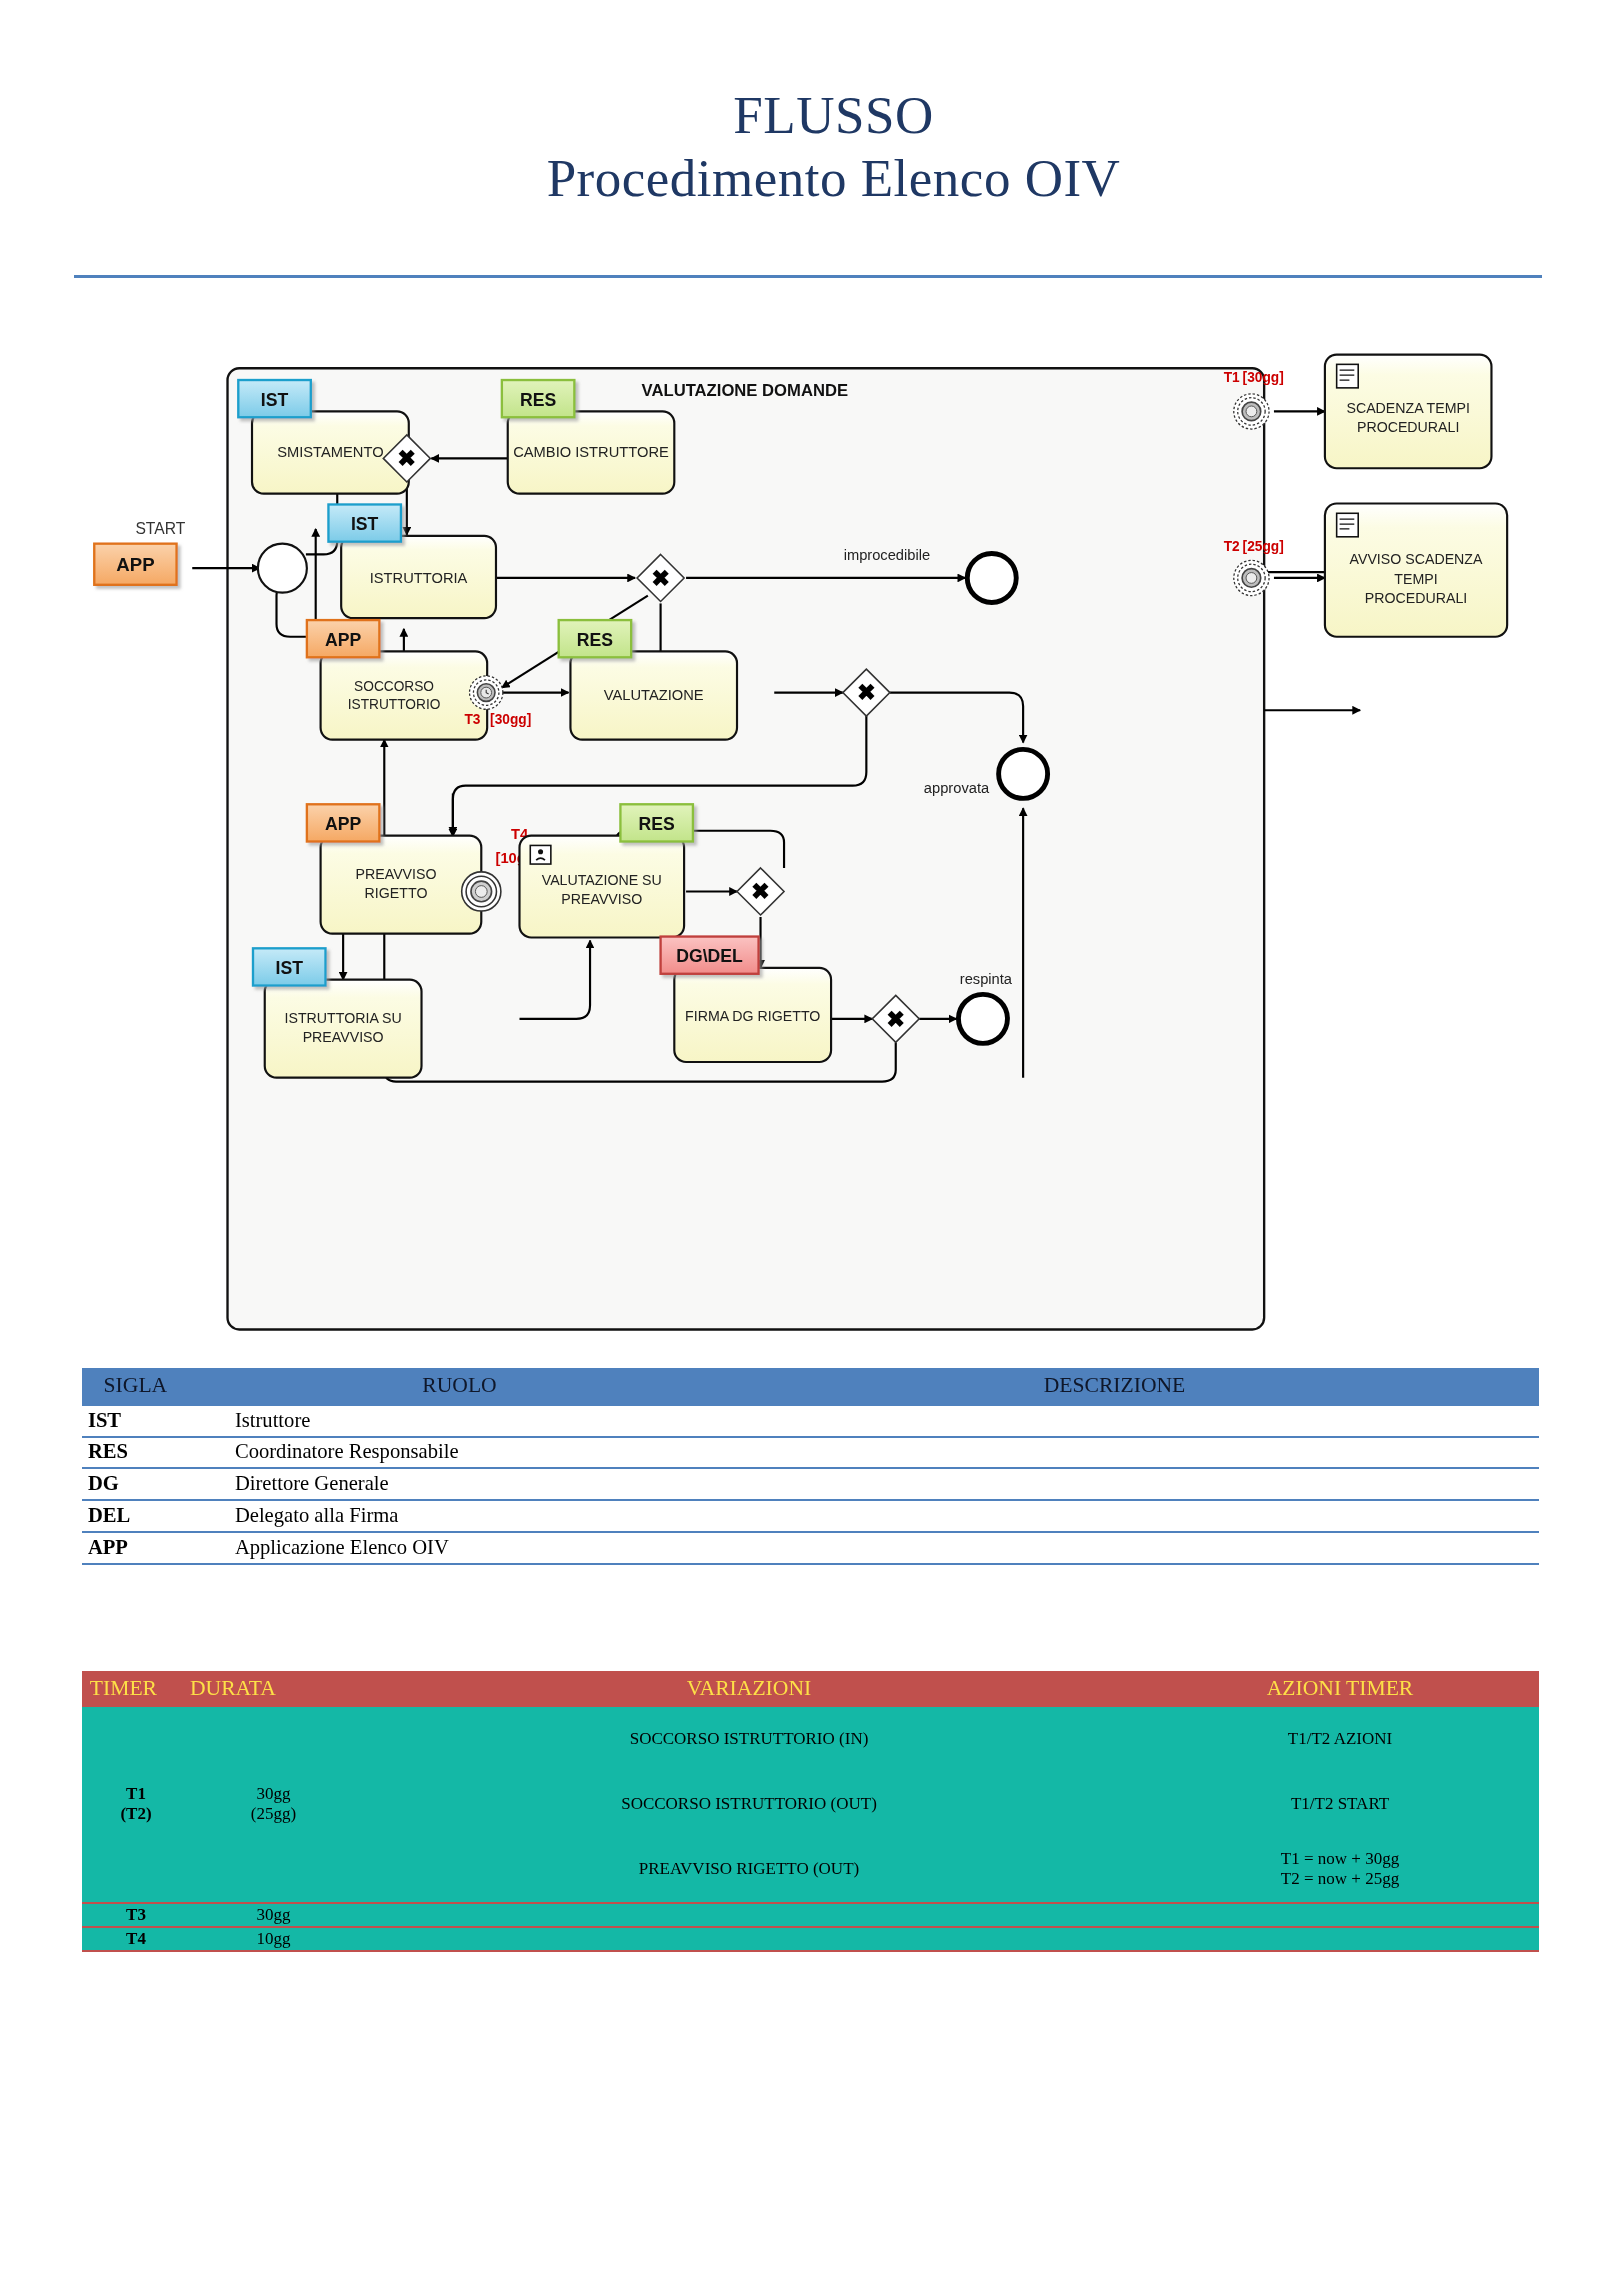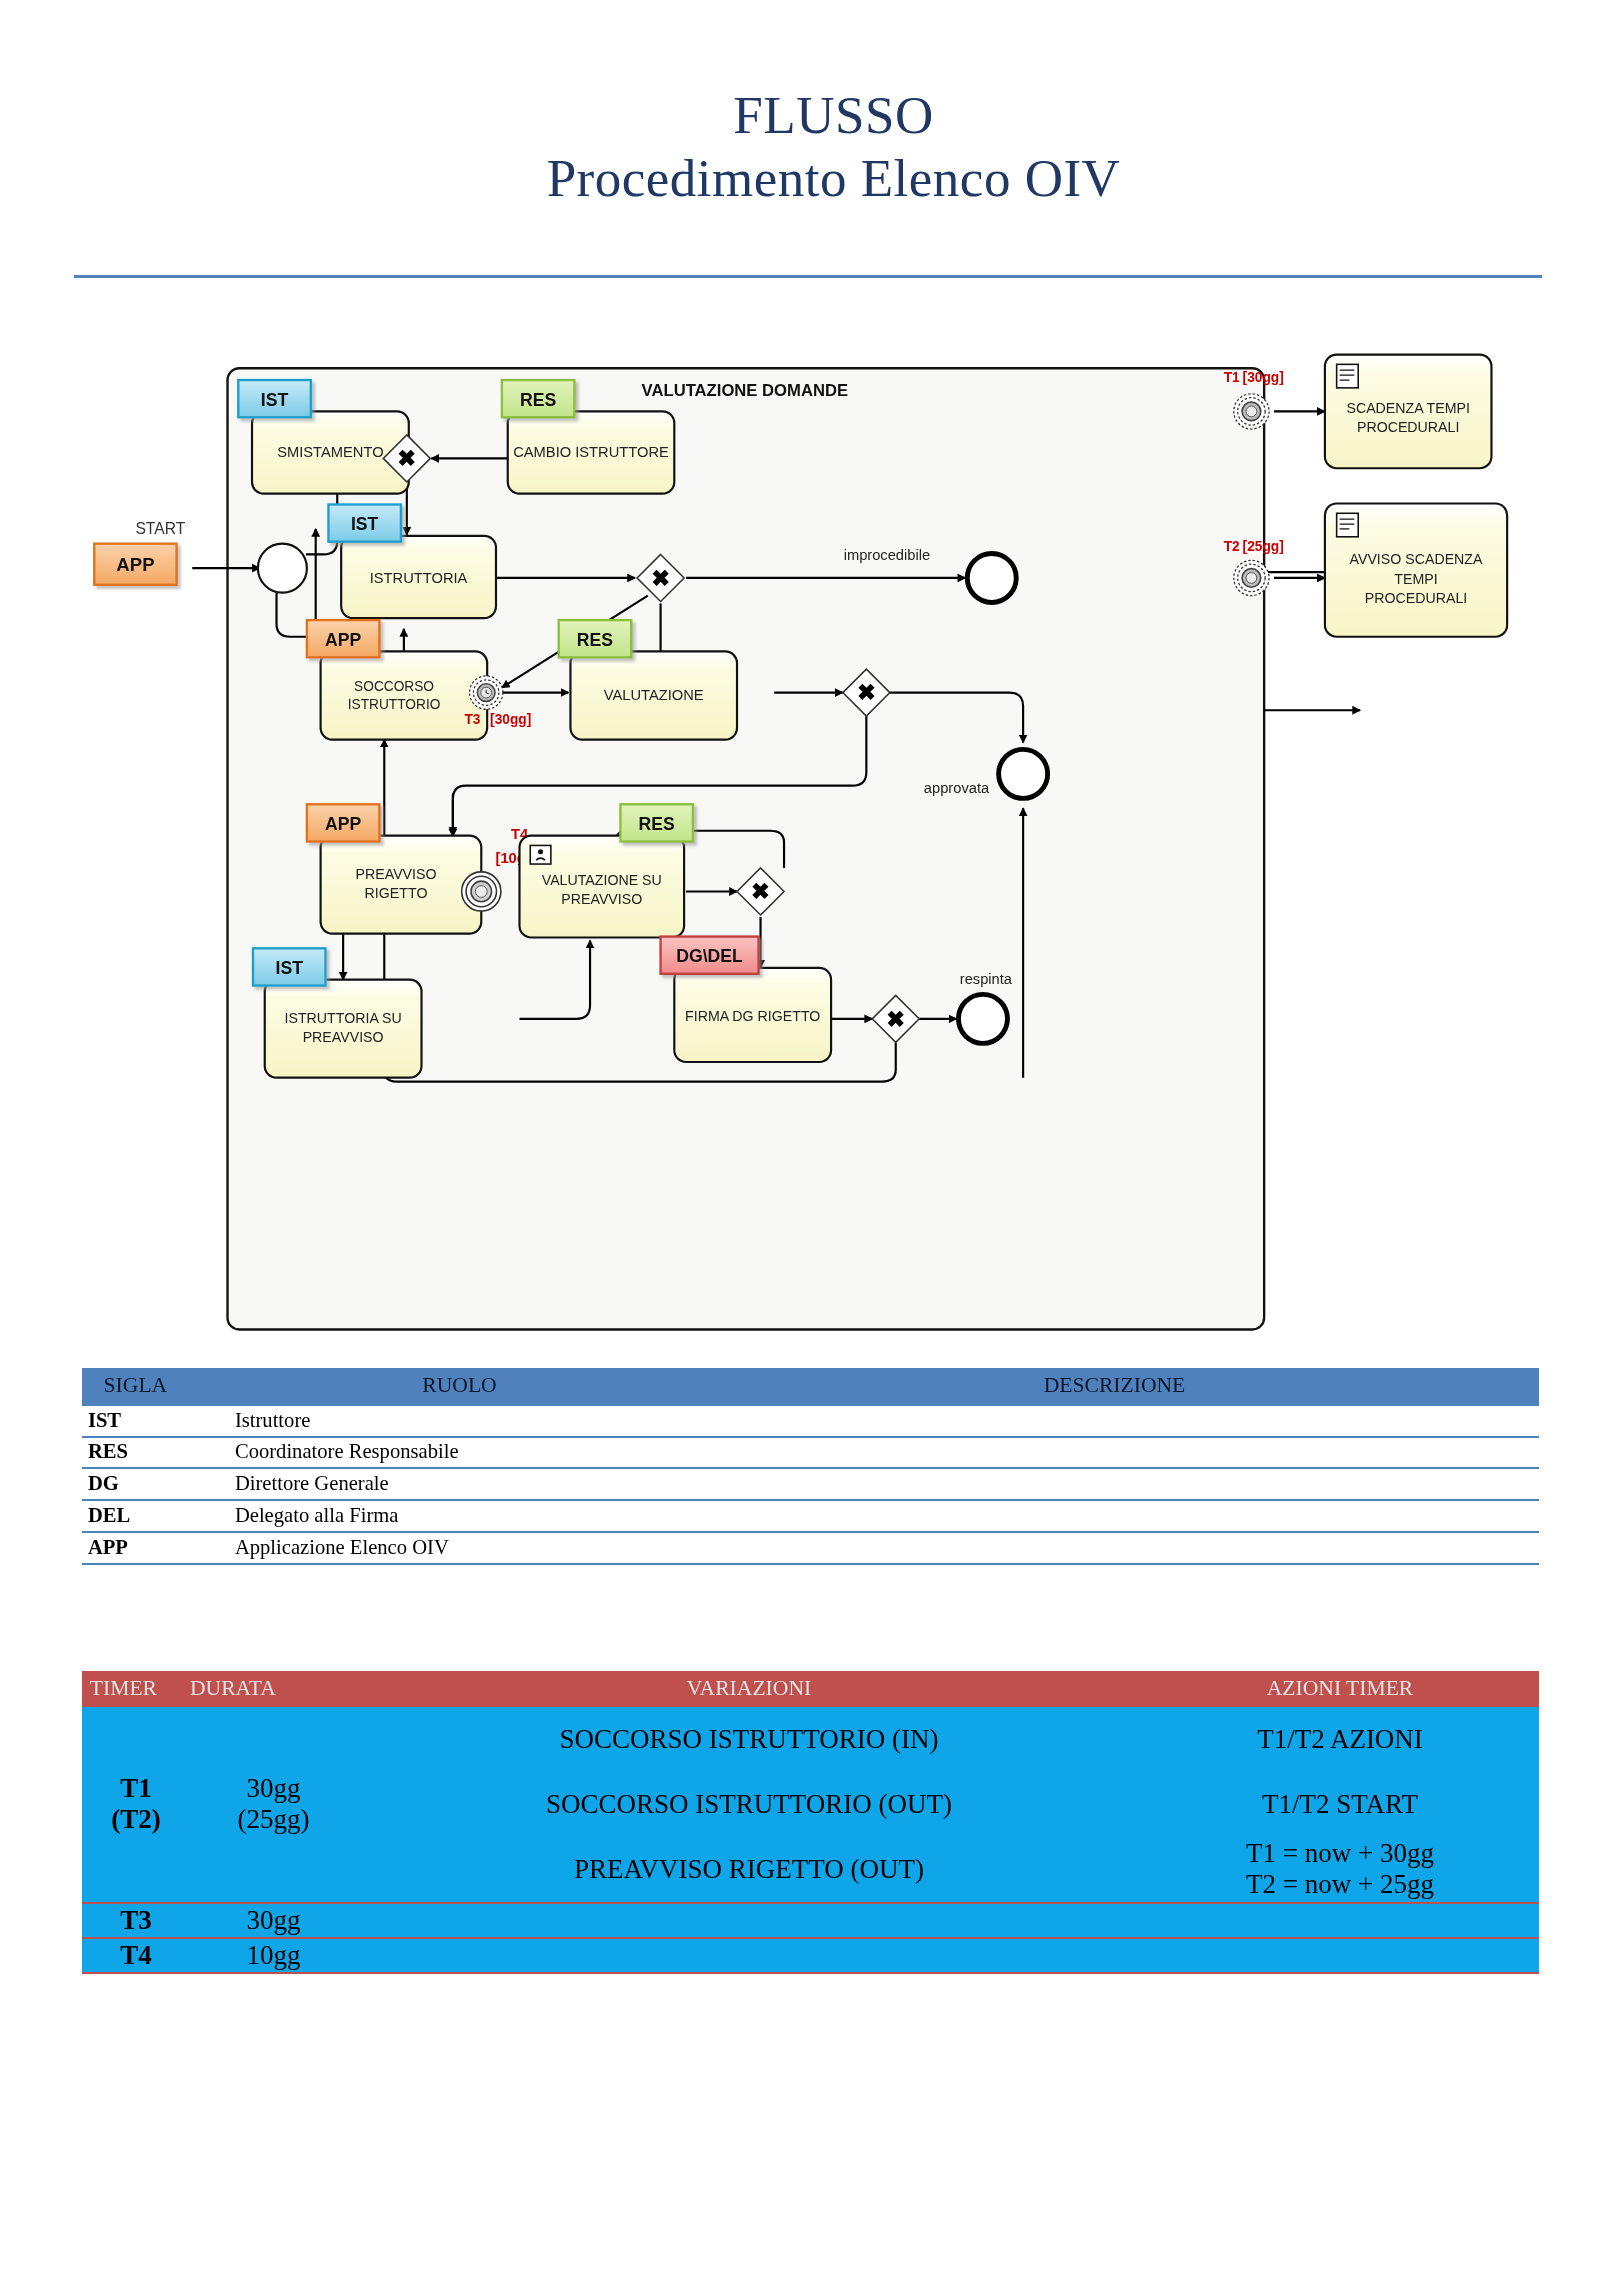--- a/index.html
+++ b/index.html
@@ -37,31 +37,31 @@
     font-family:"Liberation Serif", serif;
   }
   #roles-table td.c-sigla{padding-left:5.9px;font-weight:bold;}
   #roles-table td.c-ruolo{padding-left:5.9px;}
   #roles-table th.h-sigla{text-align:left;padding-left:21.6px;}
   #roles-table th.h-ruolo{text-align:center;}
   #roles-table th.h-desc{text-align:center;}
 
   #timer-table{left:82px;top:1671px;width:1457px;}
   #timer-table th{
-    background:#c0504d;color:#e5e5e5;font-size:21.6px;font-weight:400;
+    background:#c0504d;color:#fde047;font-size:21.6px;font-weight:400;
     padding:4.9px 0 5.9px 0;border:0;
     font-family:"Liberation Serif", serif;
     margin-top:28px;
   }
   #timer-table th.h-timer{text-align:left;padding-left:7.8px;}
   #timer-table th.h-durata{text-align:left;}
   #timer-table th.h-var{text-align:center;}
   #timer-table th.h-az{text-align:center;}
   #timer-table td{
-    background:#0ea5e9;color:#000000;font-size:27px;
+    background:#14b8a6;color:#000000;font-size:17px;
     border-top:2.9px solid #c0504d;border-bottom:2.9px solid #c0504d;
     font-family:"Liberation Serif", serif;
     vertical-align:middle;text-align:center;
   }
   #timer-table td.tall{height:63px;}
   #timer-table td.grp{font-weight:bold;}
   #timer-table .sub{display:block;}
   .noline{border-top:0 !important;border-bottom:0 !important;}
   .vartxt{font-size:20.6px;}
 </style>

